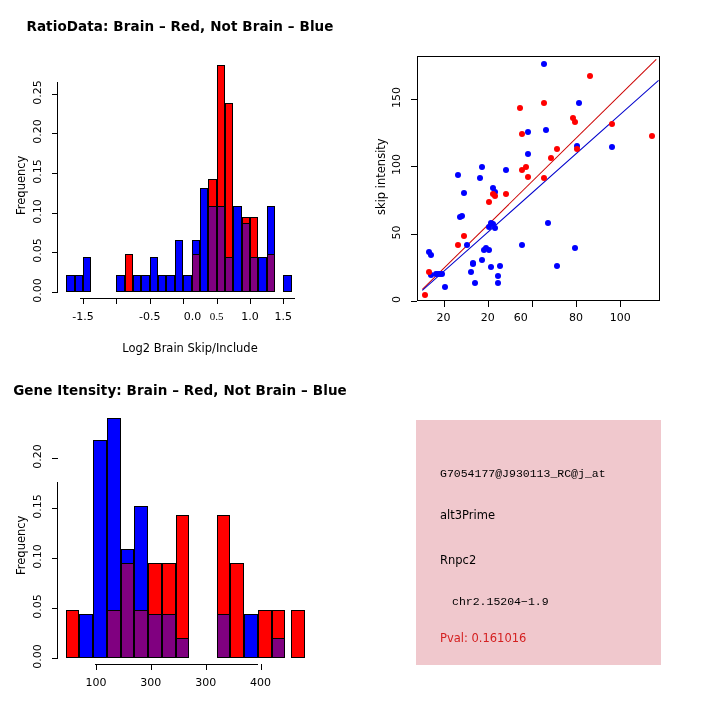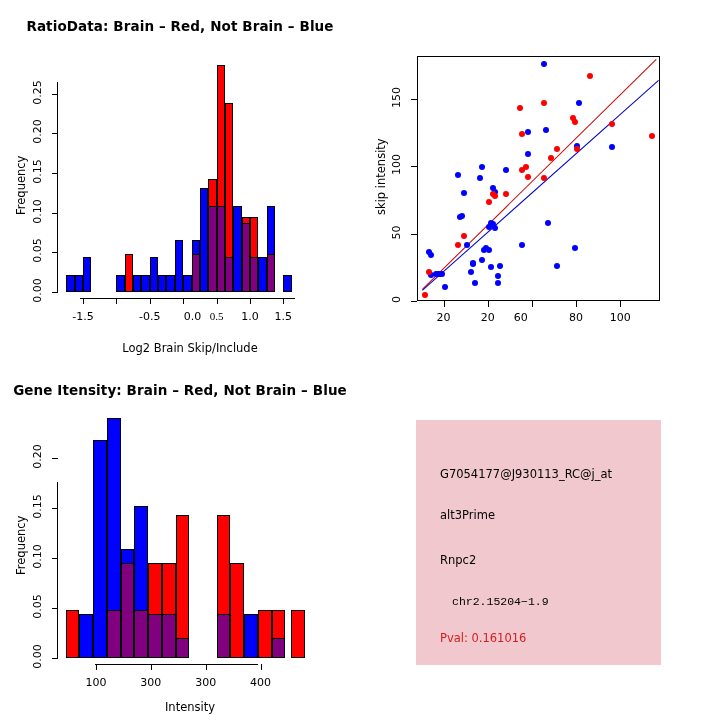--- a/index.html
+++ b/index.html
@@ -223,21 +223,20 @@
         <div class="ticklab" style="left:198.05454545454546px;top:311px;width:36px;text-align:center;">80</div>
         <div class="tick" style="left:260.23636363636365px;top:301px;width:1px;height:6px;"></div>
         <div class="ticklab" style="left:242.23636363636365px;top:311px;width:36px;text-align:center;">100</div>
       </div>
   </div>
 
   <div class="panel" style="left:0;top:360px;width:360px;height:360px;">
     <div class="ptitle" style="top:22px;left:0;">Gene Itensity: Brain – Red, Not Brain – Blue</div>
 
     <div class="vlab" style="left:14px;top:215px;">Frequency</div>
-    <div class="axlab" style="left:60px;top:340px;width:260px;">Intensity</div>
 
     <div class="plotbox" style="left:63px;top:53px;width:247px;height:245px;">
       <div class="bars" id="gene-bars">
           <div class="bar red" style="left:2.7444444444444445px;width:13.722222222222221px;height:48.00000000000001px;z-index:1;"></div>
           <div class="bar blue" style="left:16.466666666666665px;width:13.722222222222221px;height:44px;z-index:1;"></div>
           <div class="bar blue" style="left:30.188888888888886px;width:13.722222222222225px;height:218px;z-index:1;"></div>
           <div class="bar purple" style="left:43.91111111111111px;width:13.722222222222221px;height:48.00000000000001px;z-index:3;"></div>
           <div class="bar blue" style="left:43.91111111111111px;width:13.722222222222221px;height:240px;z-index:1;"></div>
           <div class="bar purple" style="left:57.63333333333333px;width:13.722222222222221px;height:95px;z-index:3;"></div>
           <div class="bar blue" style="left:57.63333333333333px;width:13.722222222222221px;height:109px;z-index:1;"></div>
@@ -281,20 +280,20 @@
         <div class="tick" style="left:150.82222222222222px;top:304px;width:1px;height:6px;"></div>
         <div class="ticklab" style="left:130.82222222222222px;top:316px;width:40px;text-align:center;">300</div>
         <div class="tick" style="left:205.7111111111111px;top:304px;width:1px;height:6px;"></div>
         <div class="ticklab" style="left:185.7111111111111px;top:316px;width:40px;text-align:center;">300</div>
         <div class="tick" style="left:260.6px;top:304px;width:1px;height:6px;"></div>
         <div class="ticklab" style="left:240.60000000000002px;top:316px;width:40px;text-align:center;">400</div>
       </div>
   </div>
 
   <div class="infopanel" style="left:416px;top:420px;width:245px;height:245px;">
-    <div class="infoline" style="left:24px;top:47px;">G7054177@J930113_RC@j_at</div>
+    <div class="infoline" style="left:24px;top:47px;font-family:Liberation Mono, monospace;">G7054177@J930113_RC@j_at</div>
     <div class="infoline" style="left:24px;top:88px;">alt3Prime</div>
     <div class="infoline" style="left:24px;top:133px;">Rnpc2</div>
     <div class="infoline" style="left:36px;top:175px;font-family:Liberation Mono, monospace;">chr2.15204−1.9</div>
     <div class="infoline pval" style="left:24px;top:211px;">Pval: 0.161016</div>
   </div>
 
 </div>
 
 </body></html>

